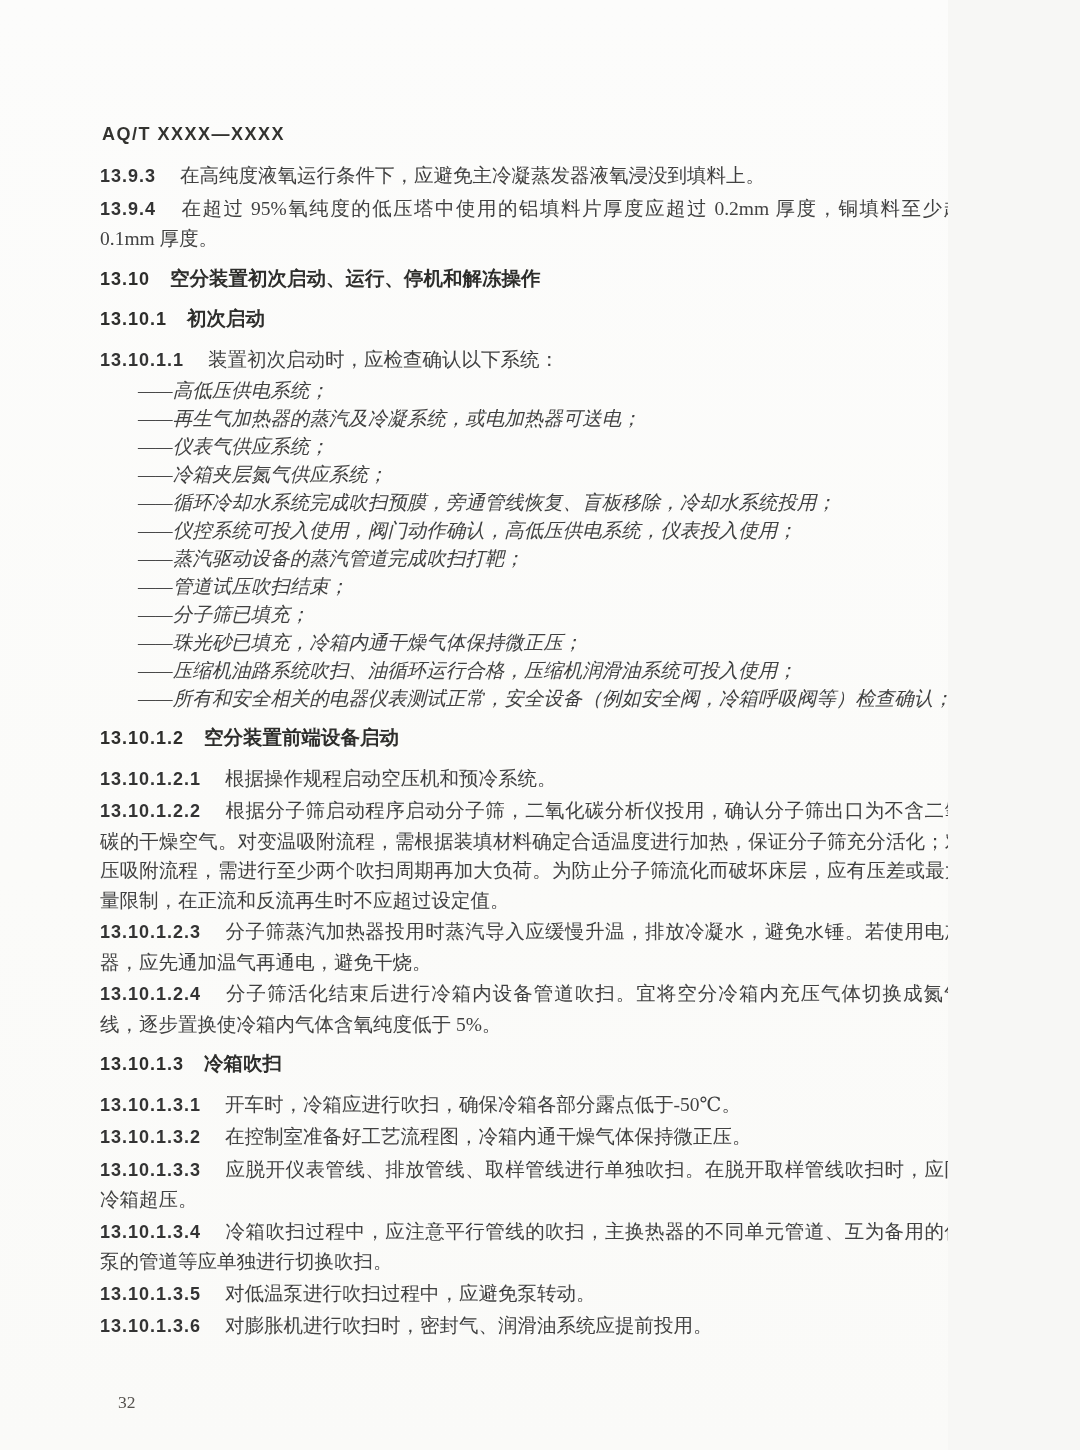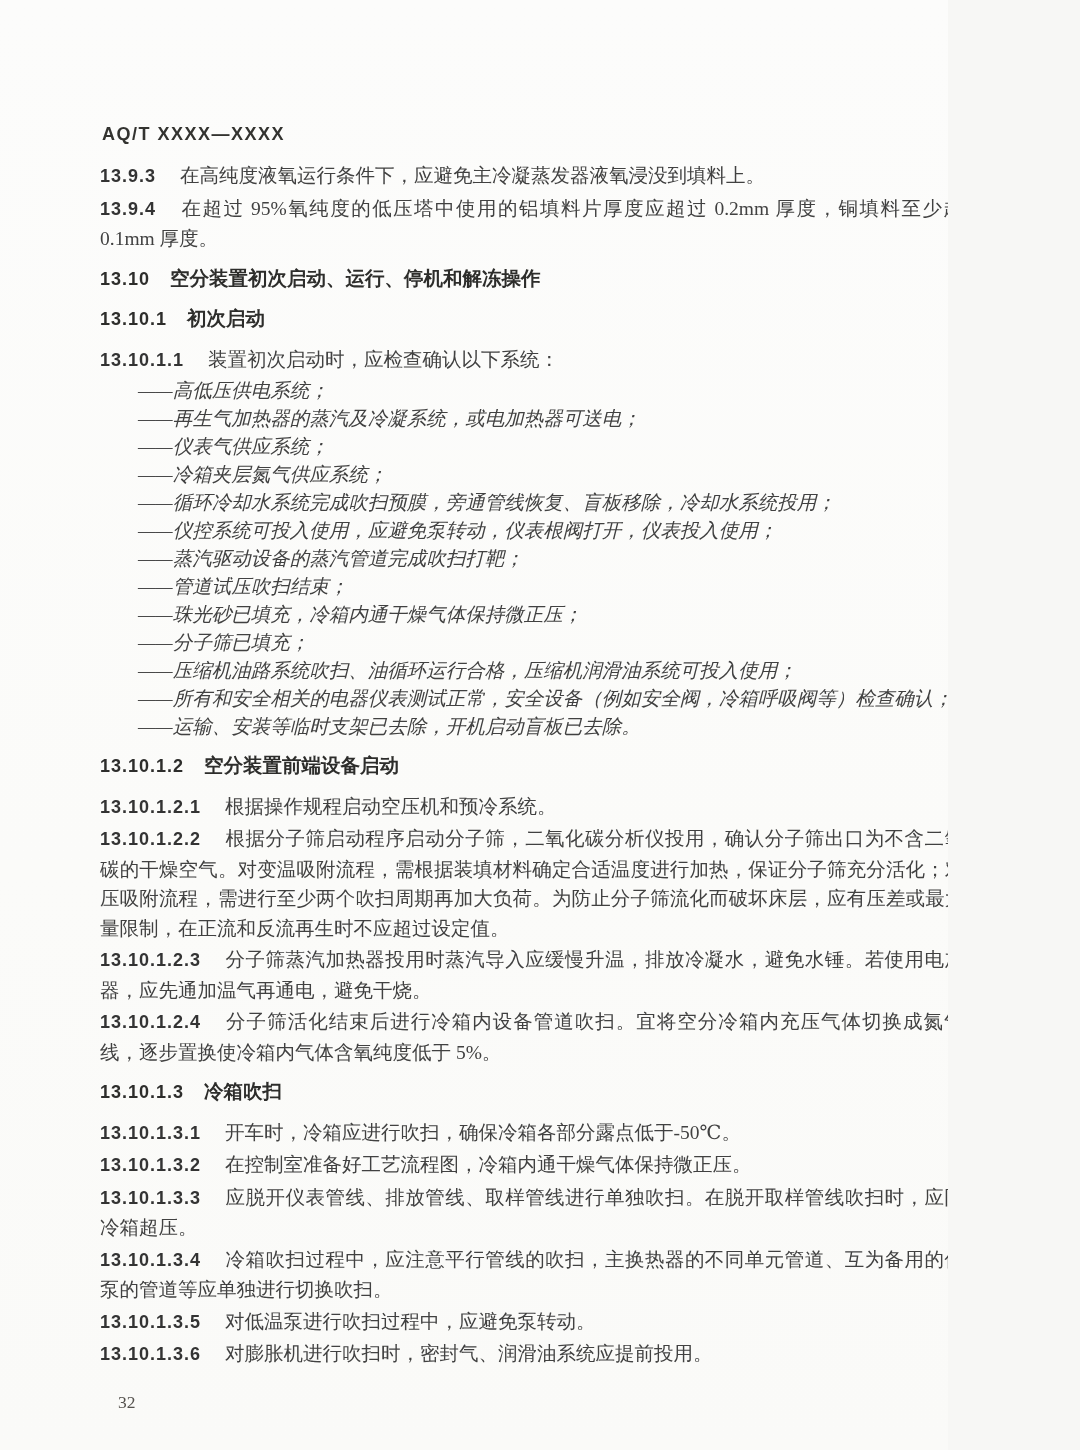--- a/index.html
+++ b/index.html
@@ -80,28 +80,27 @@
       <p class="clause"><span class="num">13.9.3</span><span class="txt">在高纯度液氧运行条件下，应避免主冷凝蒸发器液氧浸没到填料上。</span></p>
       <p class="clause"><span class="num">13.9.4</span><span class="txt">在超过 95%氧纯度的低压塔中使用的铝填料片厚度应超过 0.2mm 厚度，铜填料至少超过 0.1mm 厚度。</span></p>
       <p class="heading1"><span class="num">13.10</span><span class="txt">空分装置初次启动、运行、停机和解冻操作</span></p>
       <p class="heading2"><span class="num">13.10.1</span><span class="txt">初次启动</span></p>
       <p class="clause"><span class="num">13.10.1.1</span><span class="txt">装置初次启动时，应检查确认以下系统：</span></p>
       <p class="dash"><span class="txt">——高低压供电系统；</span></p>
       <p class="dash"><span class="txt">——再生气加热器的蒸汽及冷凝系统，或电加热器可送电；</span></p>
       <p class="dash"><span class="txt">——仪表气供应系统；</span></p>
       <p class="dash"><span class="txt">——冷箱夹层氮气供应系统；</span></p>
       <p class="dash"><span class="txt">——循环冷却水系统完成吹扫预膜，旁通管线恢复、盲板移除，冷却水系统投用；</span></p>
-      <p class="dash"><span class="txt">——仪控系统可投入使用，应避免泵转动，仪表根阀打开，仪表投入使用；</span></p>
+      <p class="dash"><span class="txt">——仪控系统可投入使用，阀门动作确认，高低压供电系统，仪表投入使用；</span></p>
       <p class="dash"><span class="txt">——蒸汽驱动设备的蒸汽管道完成吹扫打靶；</span></p>
       <p class="dash"><span class="txt">——管道试压吹扫结束；</span></p>
+      <p class="dash"><span class="txt">——分子筛已填充；</span></p>
       <p class="dash"><span class="txt">——珠光砂已填充，冷箱内通干燥气体保持微正压；</span></p>
-      <p class="dash"><span class="txt">——分子筛已填充；</span></p>
       <p class="dash"><span class="txt">——压缩机油路系统吹扫、油循环运行合格，压缩机润滑油系统可投入使用；</span></p>
       <p class="dash"><span class="txt">——所有和安全相关的电器仪表测试正常，安全设备（例如安全阀，冷箱呼吸阀等）检查确认；</span></p>
-      <p class="dash"><span class="txt">——运输、安装等临时支架已去除，开机启动盲板已去除。</span></p>
       <p class="heading2"><span class="num">13.10.1.2</span><span class="txt">空分装置前端设备启动</span></p>
       <p class="clause"><span class="num">13.10.1.2.1</span><span class="txt">根据操作规程启动空压机和预冷系统。</span></p>
       <p class="clause"><span class="num">13.10.1.2.2</span><span class="txt">根据分子筛启动程序启动分子筛，二氧化碳分析仪投用，确认分子筛出口为不含二氧化碳的干燥空气。对变温吸附流程，需根据装填材料确定合适温度进行加热，保证分子筛充分活化；对变压吸附流程，需进行至少两个吹扫周期再加大负荷。为防止分子筛流化而破坏床层，应有压差或最大流量限制，在正流和反流再生时不应超过设定值。</span></p>
       <p class="clause"><span class="num">13.10.1.2.3</span><span class="txt">分子筛蒸汽加热器投用时蒸汽导入应缓慢升温，排放冷凝水，避免水锤。若使用电加热器，应先通加温气再通电，避免干烧。</span></p>
       <p class="clause"><span class="num">13.10.1.2.4</span><span class="txt">分子筛活化结束后进行冷箱内设备管道吹扫。宜将空分冷箱内充压气体切换成氮气管线，逐步置换使冷箱内气体含氧纯度低于 5%。</span></p>
       <p class="heading2"><span class="num">13.10.1.3</span><span class="txt">冷箱吹扫</span></p>
       <p class="clause"><span class="num">13.10.1.3.1</span><span class="txt">开车时，冷箱应进行吹扫，确保冷箱各部分露点低于-50℃。</span></p>
       <p class="clause"><span class="num">13.10.1.3.2</span><span class="txt">在控制室准备好工艺流程图，冷箱内通干燥气体保持微正压。</span></p>
       <p class="clause"><span class="num">13.10.1.3.3</span><span class="txt">应脱开仪表管线、排放管线、取样管线进行单独吹扫。在脱开取样管线吹扫时，应防止冷箱超压。</span></p>
       <p class="clause"><span class="num">13.10.1.3.4</span><span class="txt">冷箱吹扫过程中，应注意平行管线的吹扫，主换热器的不同单元管道、互为备用的低温泵的管道等应单独进行切换吹扫。</span></p>

